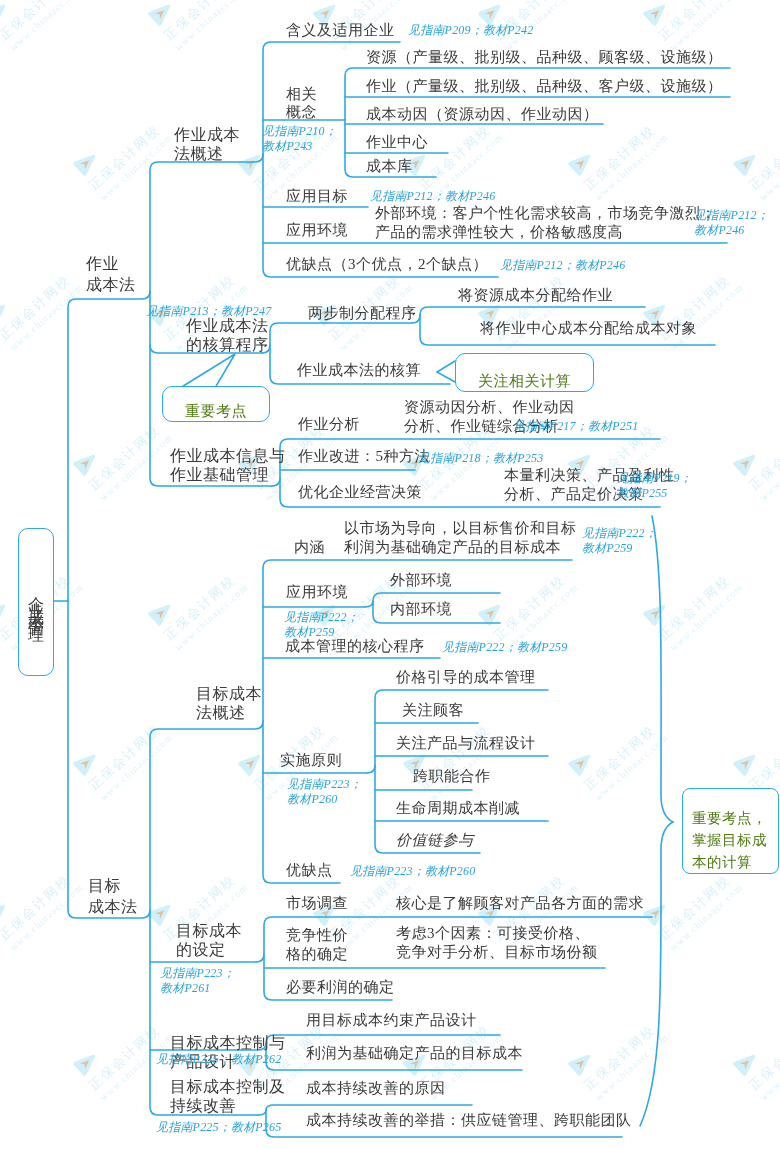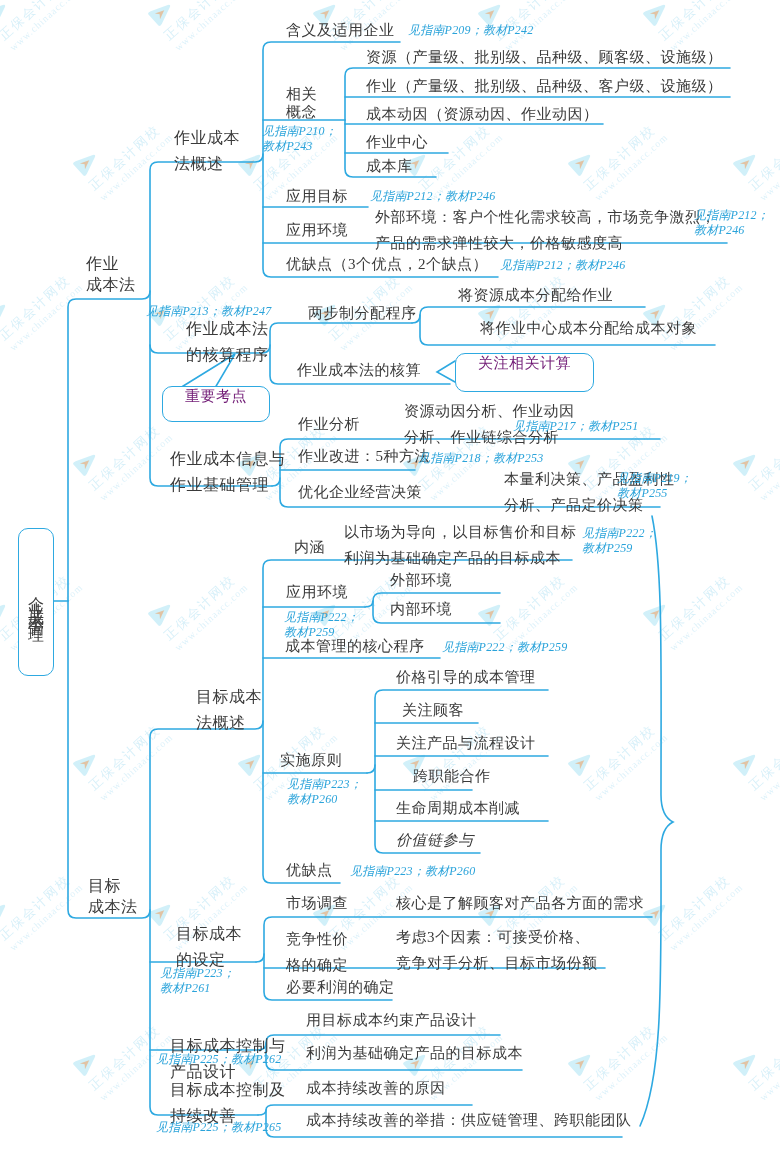--- a/index.html
+++ b/index.html
@@ -8,40 +8,40 @@
     overflow:hidden;
     font-family:"Liberation Serif","DejaVu Serif",serif;
     color:#3a3a3a;
   }
   svg.lines { position:absolute; left:0; top:0; z-index:2; }
   .node {
     position:absolute; z-index:3; white-space:pre-line;
     font-size:15px; line-height:18px; letter-spacing:0.5px; color:#3a3a3a;
   }
   .node.big { font-size:16px; line-height:21px; }
-  .node.two { line-height:26px; }
+  .node.two { line-height:19px; }
   .note {
     position:absolute; z-index:3; white-space:pre-line;
     font-size:12px; line-height:15px; font-style:italic; color:#2aa3da;
     letter-spacing:0.2px;
   }
   .rootbox {
     position:absolute; left:18px; top:528px; width:34px; height:146px;
     border:1.6px solid #2ea9e1; border-radius:10px; z-index:3; background:#fff;
     display:flex; align-items:center; justify-content:center;
   }
   .rootbox .vtext {
     writing-mode:vertical-rl; text-orientation:upright;
     font-size:16px; letter-spacing:6px; line-height:34px; color:#3a3a3a;
   }
   .callout {
     position:absolute; z-index:4; background:#fff;
     border:1.6px solid #2ea9e1; border-radius:10px;
-    display:flex; align-items:flex-start; justify-content:center;
-    font-size:15px; letter-spacing:0.5px; color:#701a75;
+    display:flex; align-items:flex-end; justify-content:center;
+    font-size:15px; letter-spacing:0.5px; color:#4d7c0f;
   }
   .callout.kp { left:162px; top:386px; width:106px; height:34px; }
   .callout.calc { left:455px; top:353px; width:137px; height:37px; }
   .callout.right {
     left:682px; top:788px; width:97px; height:86px;
     font-size:14.5px; line-height:22px; white-space:pre-line;
     justify-content:flex-start; padding-left:9px; box-sizing:border-box;
     border-radius:8px;
   }
   .wm { position:absolute; z-index:1; transform:rotate(-42deg); pointer-events:none; }
@@ -559,14 +559,19 @@
   <div class="note" style="left:156px;top:1052px;">见指南P225；教材P262</div>
   <div class="node" style="left:306px;top:1011px;">用目标成本约束产品设计</div>
   <div class="node" style="left:306px;top:1044px;">利润为基础确定产品的目标成本</div>
 
   <div class="node big two" style="left:170px;top:1077px;">目标成本控制及
 持续改善</div>
   <div class="note" style="left:156px;top:1120px;">见指南P225；教材P265</div>
   <div class="node" style="left:306px;top:1079px;">成本持续改善的原因</div>
   <div class="node" style="left:306px;top:1111px;">成本持续改善的举措：供应链管理、跨职能团队</div>
 
+  <div class="callout right">
+    <span>重要考点，
+掌握目标成
+本的计算</span>
+  </div>
 
 </div>
 
 </body></html>

